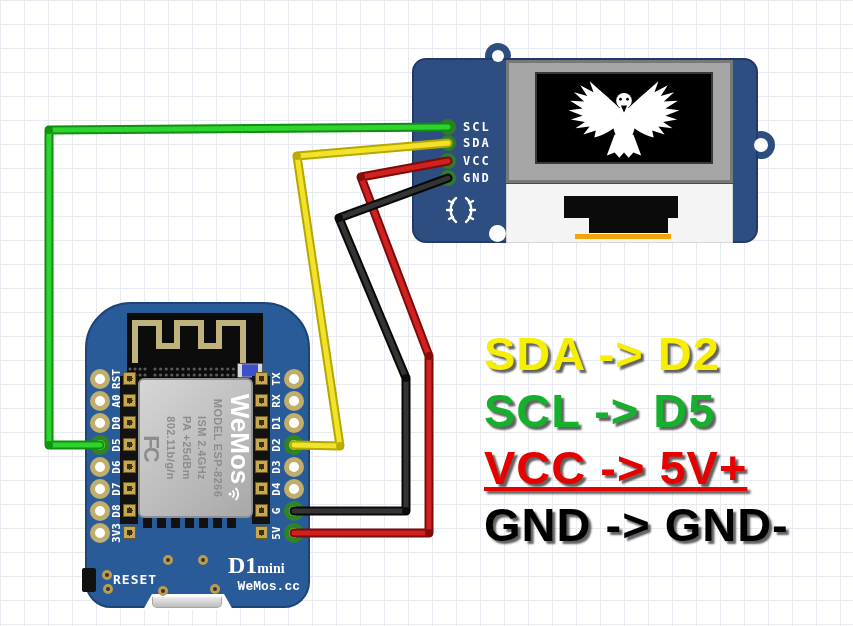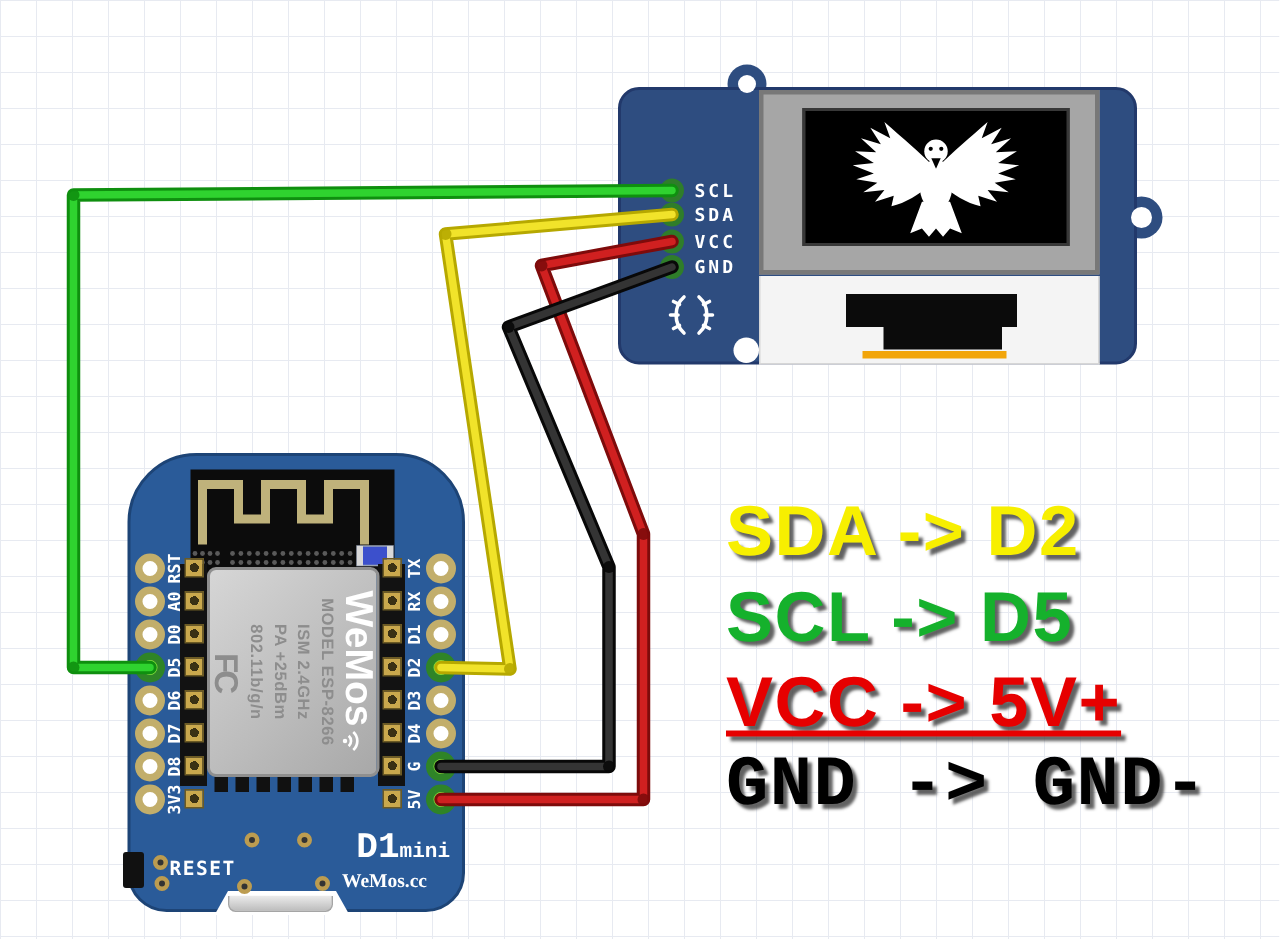--- a/index.html
+++ b/index.html
@@ -54,23 +54,23 @@
   .sh-line{font-weight:bold;font-size:11px;color:#8d8d8d;letter-spacing:.4px;line-height:12px;}
   .sh-fcc{font-weight:bold;font-size:22px;color:#8d8d8d;letter-spacing:-2px;line-height:20px;}
   .shield-leg{width:9px;height:10px;background:#111;top:218px;}
   .hole{width:10px;height:10px;background:#fff;border:5px solid #c2ae6b;border-radius:50%;box-sizing:content-box;}
   .hole.connected{border-color:#2f8427;background:#86e33c;}
   .vlabel{width:44px;text-align:center;transform:rotate(-90deg);font-family:"DejaVu Sans Mono", monospace;
     font-weight:bold;font-size:11px;color:#fff;line-height:14px;}
   .via{width:4px;height:4px;background:#333;border:3px solid #bc9c50;border-radius:50%;}
   .reset-btn{left:-1px;top:268px;width:14px;height:24px;background:#111;border-radius:2px;}
   .reset-label{left:30px;top:272px;font-family:"DejaVu Sans Mono", monospace;font-weight:bold;font-size:13px;color:#fff;letter-spacing:1px;text-align:right;}
-  .d1-line{left:145px;top:252px;width:72px;text-align:right;color:#fff;font-family:Liberation Mono, monospace;font-weight:bold;}
+  .d1-line{left:145px;top:252px;width:72px;color:#fff;font-family:Liberation Serif, serif;font-weight:bold;}
   .d1-line .d1{font-size:24px;} .d1-line .mini{font-size:14px;}
-  .site-line{left:145px;top:279px;width:72px;text-align:left;color:#fff;font-family:Liberation Serif, serif;font-weight:bold;font-size:13px;}
+  .site-line{left:145px;top:279px;width:72px;text-align:right;color:#fff;font-family:Liberation Mono, monospace;font-weight:bold;font-size:13px;}
   .usb-notch{left:60px;top:294px;width:90px;height:16px;background:#fff;clip-path:polygon(10% 0,90% 0,100% 100%,0 100%);}
   .usb{left:69px;top:297px;width:70px;height:11px;background:linear-gradient(#ececec,#bdbdbd);border:1px solid #a5a5a5;border-top:none;border-radius:0 0 5px 5px;box-sizing:border-box;}
   #wires-svg,#gen-layer{left:0;top:0;width:853px;height:626px;pointer-events:none;}
 </style>
 </head>
 <body>
 
 <div id="canvas">
 
 
@@ -284,16 +284,16 @@
       <polyline points="448,178 339,218 406,378 406,511 294,511" fill="none" stroke="#343434" stroke-width="5" stroke-linejoin="round" stroke-linecap="round"></polyline>
       <circle cx="339" cy="218" r="4" fill="#080808" opacity="0.9"></circle>
       <circle cx="406" cy="378" r="4" fill="#080808" opacity="0.9"></circle>
       <circle cx="406" cy="511" r="4" fill="#080808" opacity="0.9"></circle>
     </svg>
 
   <div id="mappings">
       <div class="abs map-line" style="top: 330px; color: rgb(247, 239, 0);">SDA -&gt; D2</div>
       <div class="abs map-line" style="top: 387px; color: rgb(21, 177, 44);">SCL -&gt; D5</div>
       <div class="abs map-line" style="top: 444px; color: rgb(230, 0, 0); text-decoration: underline;">VCC -&gt; 5V+</div>
-      <div class="abs map-line" style="top: 501px; color: rgb(0, 0, 0); font-family: Liberation Mono, monospace;">GND -&gt; GND-</div>
+      <div class="abs map-line" style="top: 501px; color: rgb(0, 0, 0);">GND -&gt; GND-</div>
     </div>
 
 </div>
 
 </body></html>

